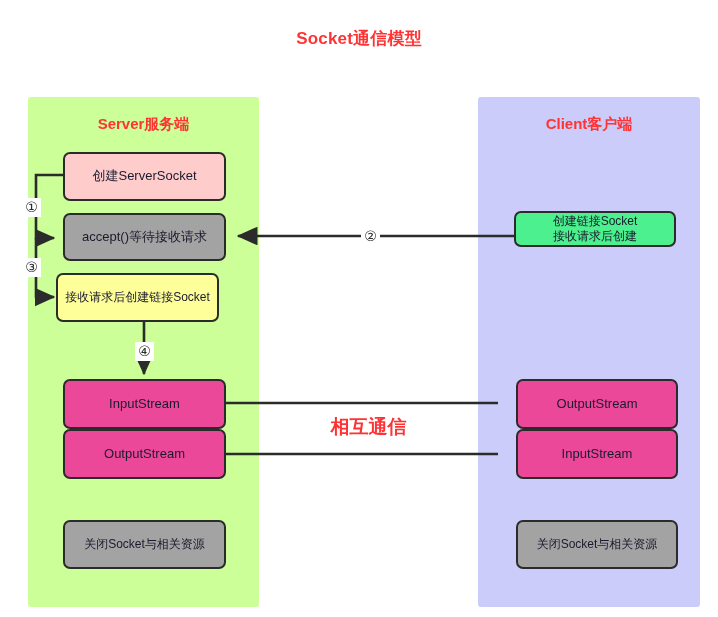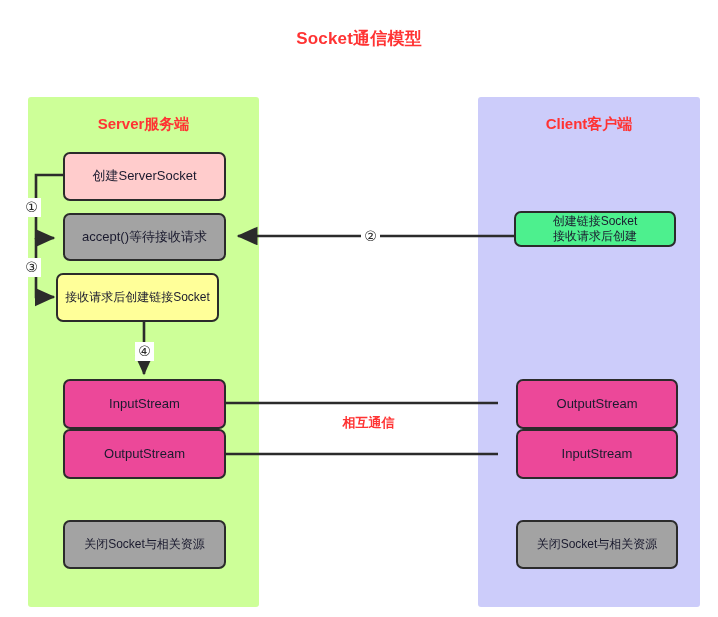--- a/index.html
+++ b/index.html
@@ -82,21 +82,21 @@
   .c-pink-light { background: #ffcccc; }
   .c-orange     { background: #a3a3a3; }
   .c-yellow     { background: #ffff99; }
   .c-blue       { background: #ec4899; }
   .c-pink       { background: #a3a3a3; }
   .c-green      { background: #4df08e; }
 
   .center-label {
     position: absolute;
     color: #ff3333;
-    font-size: 13px;
+    font-size: 19px;
     font-weight: bold;
     text-align: center;
     z-index: 4;
   }
   #label-mutual {
     left: 259px;
     top: 414px;
     width: 219px;
   }
   #label-close {

